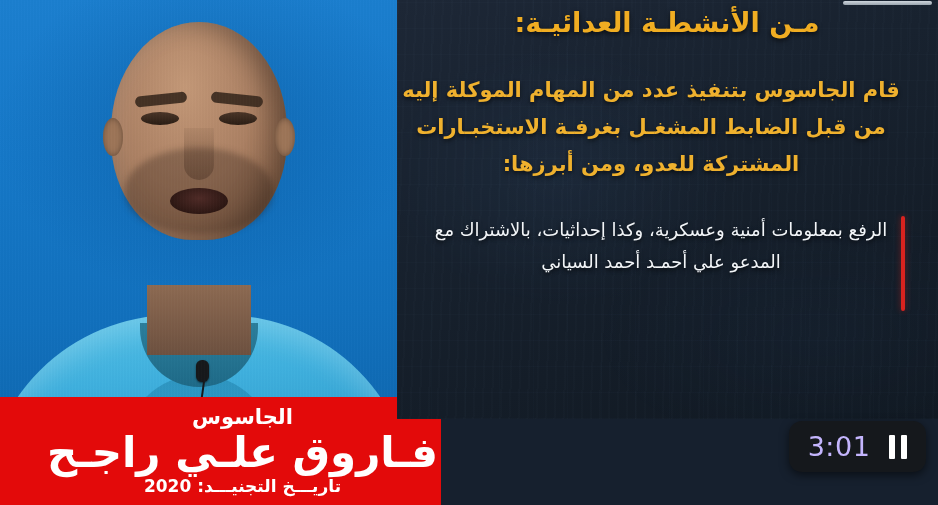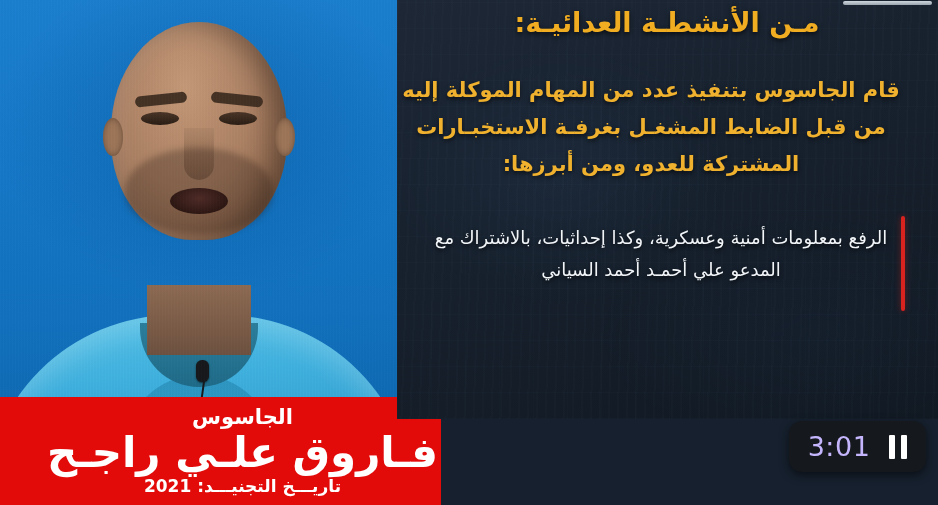--- a/index.html
+++ b/index.html
@@ -125,21 +125,21 @@
     text-shadow:0 2px 5px rgba(0,0,0,.65);
   }
   #panel-body{
     position:absolute;left:4px;top:72px;width:500px;
     direction:rtl;text-align:center;
     font-size:21px;font-weight:bold;line-height:1.75;
     color:#efb12e;
     text-shadow:0 2px 4px rgba(0,0,0,.6);
   }
   #bullet-wrap{
-    position:absolute;left:18px;top:222px;width:492px;
+    position:absolute;left:18px;top:214px;width:492px;
     direction:rtl;text-align:center;
   }
   #bullet-text{
     font-size:18px;font-weight:normal;line-height:1.78;
     color:#f2f5f8;
     text-shadow:0 2px 4px rgba(0,0,0,.7);
   }
   #red-accent{
     position:absolute;left:504px;top:216px;width:4px;height:95px;
     background:#d9231f;border-radius:2px;
@@ -185,21 +185,21 @@
 
     <div class="mic"></div>
     <div class="mic-cord"></div>
 
     <div id="video-noise"></div>
   </div>
 
   <div id="banner">
     <div class="l1">الجاسوس</div>
     <div class="l2">فـاروق علـي راجـح</div>
-    <div class="l3">تاريـــخ التجنيـــد: 2021</div>
+    <div class="l3">تاريـــخ التجنيـــد: 2020</div>
   </div>
 
   <div id="info-pane">
     <div id="grid-tex"></div>
     <div id="glow-tex"></div>
     <div id="streaks"></div>
 
     <div id="scroll-indicator"></div>
 
     <div id="panel-title">مـن الأنشطـة العدائيـة:</div>

